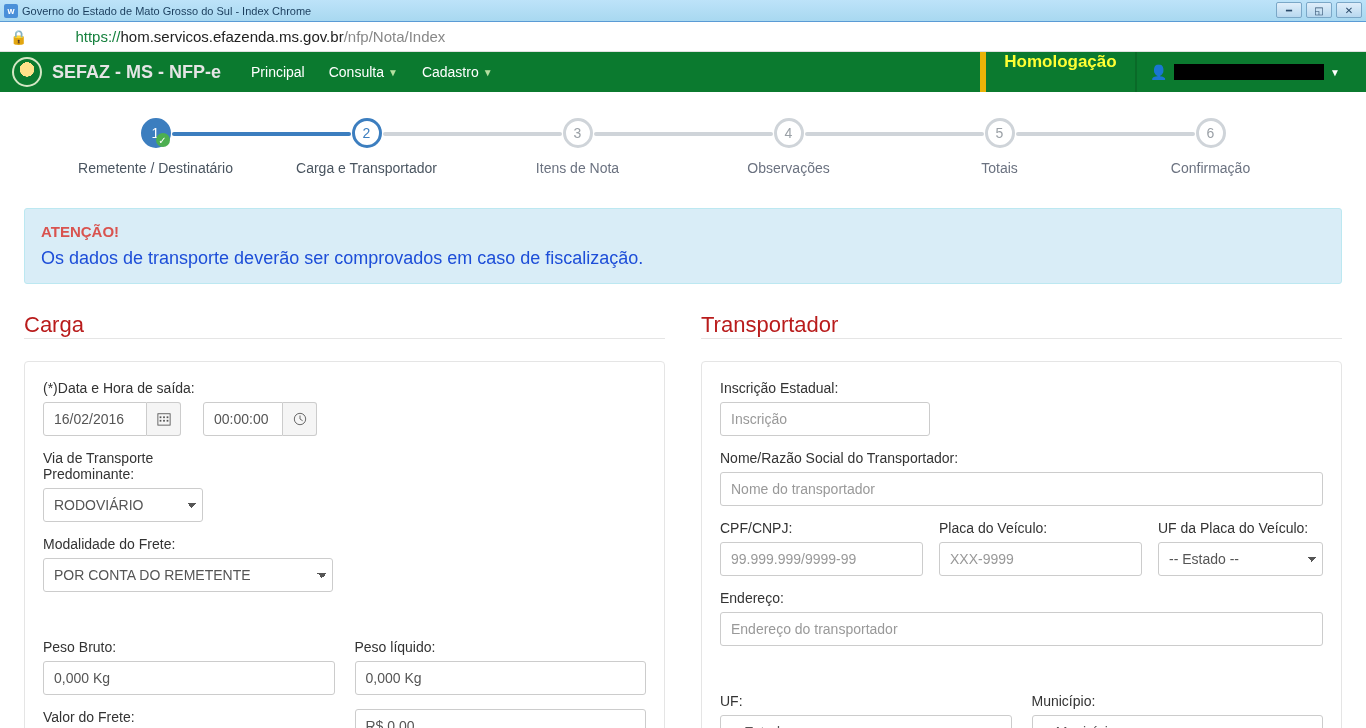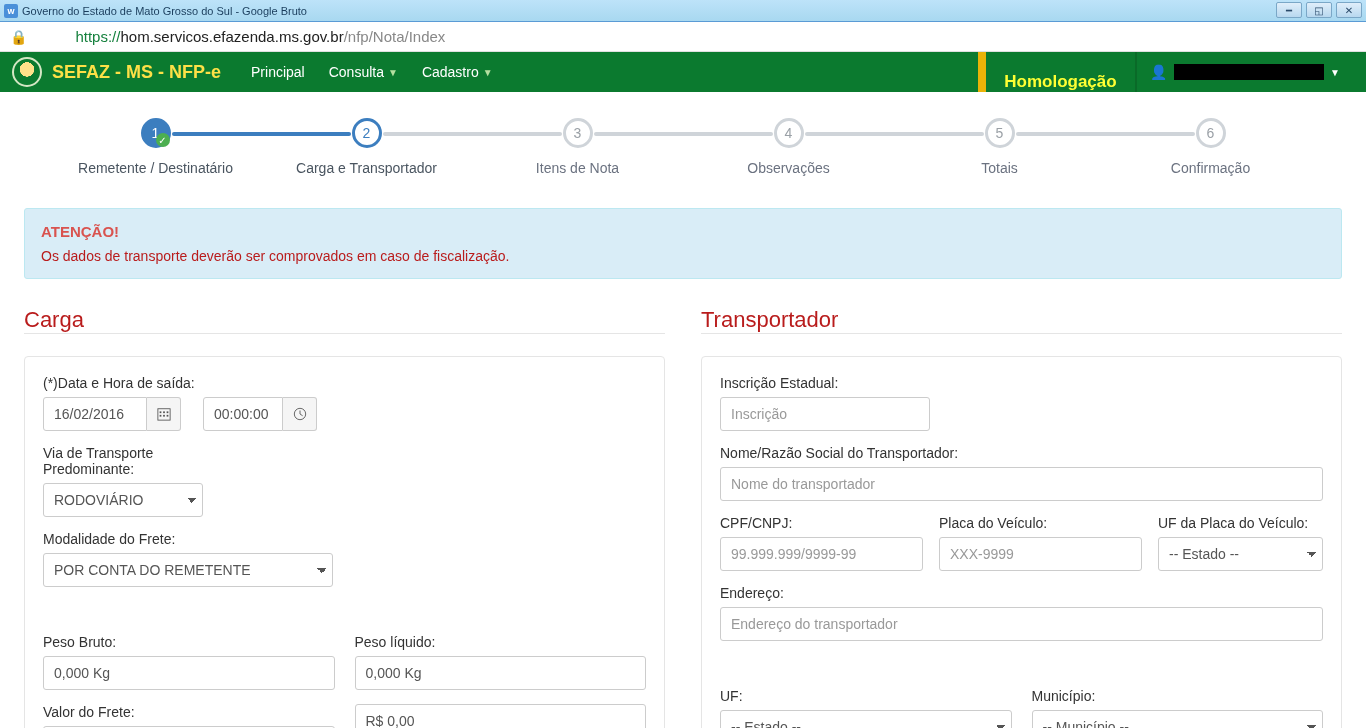--- a/index.html
+++ b/index.html
@@ -13,25 +13,25 @@
 
 
 .addr-bar { height: 30px; display: flex; align-items: center; padding: 0 10px; font-size: 15px; color: #555; border-bottom: 1px solid #e0e0e0; }
 .lock-icon { color: #4caf50; margin-right: 6px; font-size: 14px; }
 .addr-host { color: #222; }
 .addr-path { color: #888; }
 
 
 .topnav { background: #0b7a2f; height: 40px; display: flex; align-items: center; padding: 0 12px; color: #fff; }
 .logo-crest { width: 30px; height: 30px; border-radius: 50%; background: radial-gradient(circle at 50% 40%, #ffe28a 35%, #0b7a2f 36%); border: 2px solid #d4e7c4; margin-right: 10px; position: relative; }
-.brand { font-size: 18px; font-weight: bold; color: #fde047; margin-right: 30px; }
+.brand { font-size: 18px; font-weight: bold; color: #e5e5e5; margin-right: 30px; }
 .navlink { color: #fff; margin-right: 24px; font-size: 14px; cursor: pointer; display: inline-flex; align-items: center; }
 .navlink .caret { margin-left: 4px; font-size: 10px; color: #b5e0a0; }
 .spacer { flex: 1; }
-.homolog-box { background: #0b7a2f; border-left: 8px solid #eab308; border-right: 2px solid #0a6a28; height: 100%; display: flex; align-items: flex-end; padding: 0 18px; }
+.homolog-box { background: #0b7a2f; border-left: 6px solid #eab308; border-right: 2px solid #0a6a28; height: 100%; display: flex; align-items: flex-start; padding: 0 18px; }
 .homolog { color: #ffff33; font-weight: bold; font-size: 17px; }
 .user-box { display: flex; align-items: center; padding: 0 14px; cursor: pointer; }
 .user-icon { color: #fff; margin-right: 6px; }
 .user-block { width: 150px; height: 16px; background: #000; }
 .user-caret { color: #fff; font-size: 10px; margin-left: 6px; }
 
 
 .wizard { padding: 26px 50px 20px; display: flex; align-items: flex-start; justify-content: space-between; position: relative; }
 .step { display: flex; flex-direction: column; align-items: center; flex: 1; position: relative; }
 .step:not(:last-child)::after { content: ""; position: absolute; top: 14px; left: calc(50% + 16px); right: calc(-50% + 16px); height: 4px; background: #cfd4d9; border-radius: 2px; }
@@ -40,21 +40,21 @@
 .step.done .circle { background: #3c7ebf; border-color: #3c7ebf; color: #fff; }
 .step.active .circle { border-color: #3c7ebf; color: #3c7ebf; background: #fff; }
 .step-label { margin-top: 12px; font-size: 14px; color: #6b7280; text-align: right; }
 .step.done .step-label, .step.active .step-label { color: #4a5560; }
 .check-badge { position: absolute; right: -2px; bottom: -2px; width: 14px; height: 14px; border-radius: 50%; background: #4caf50; color: #fff; font-size: 10px; display: flex; align-items: center; justify-content: center; }
 
 
 .container { padding: 0 24px; }
 .alert { background: #d9edf7; border: 1px solid #bce8f1; border-radius: 3px; padding: 14px 16px; margin: 12px 0 28px; }
 .alert-title { color: #d9534f; font-weight: bold; font-size: 15px; margin-bottom: 8px; }
-.alert-text { color: #b91c1c; font-size: 14px; }
+.alert-text { color: #1d4ed8; font-size: 18px; }
 
 
 .cols { display: flex; gap: 36px; }
 .col { flex: 1; }
 .section-title { font-size: 22px; font-weight: 300; color: #b91c1c; }
 .hr { border: none; border-top: 1px solid #e5e5e5; margin-bottom: 22px; }
 .panel { border: 1px solid #e5e5e5; border-radius: 4px; padding: 18px; }
 
 
 .form-label { font-size: 14px; color: #333; margin-bottom: 6px; display: block; }
@@ -69,21 +69,21 @@
 .two > .field { flex: 1; }
 .three { display: flex; gap: 16px; }
 .three > .field { flex: 1; }
 input::placeholder { color: #999; }
 </style>
 </head>
 <body>
 
 <div class="win-titlebar">
   <span class="favicon">w</span>
-  <span>Governo do Estado de Mato Grosso do Sul - Google Bruto</span>
+  <span>Governo do Estado de Mato Grosso do Sul - Index Chrome</span>
   <div class="win-buttons">
     <div class="win-btn">━</div>
     <div class="win-btn">◱</div>
     <div class="win-btn">✕</div>
   </div>
 </div>
 
 <div class="addr-bar">
   <span class="lock-icon">🔒</span>
   <span style="color:#15803d;margin-left:42px;">https://</span>

